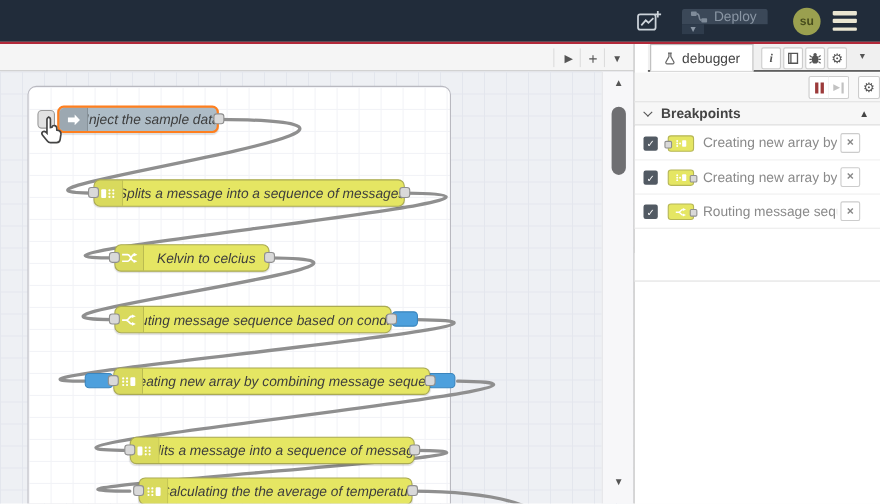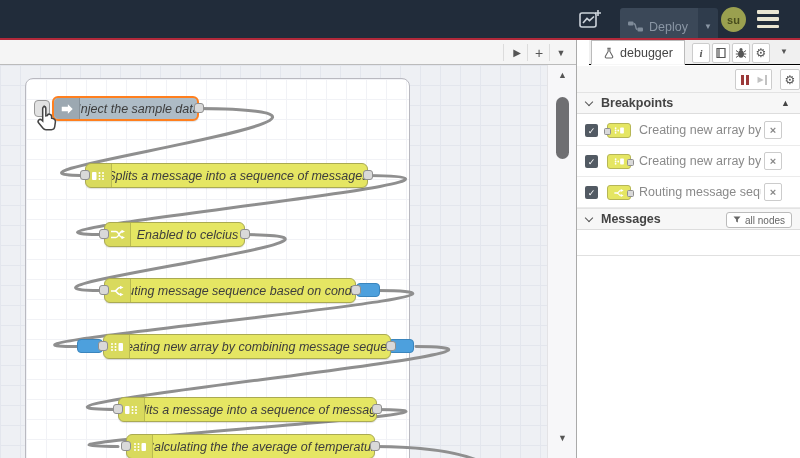--- a/index.html
+++ b/index.html
@@ -4,21 +4,21 @@
 <style>
   * { box-sizing: border-box; margin: 0; padding: 0; }
   body { font-family: "Liberation Sans", sans-serif; background:#fff; }
   #app { position: relative; width: 800px; height: 458px; overflow: hidden; background:#fff; }
 
   
   #header { position:absolute; left:0; top:0; width:800px; height:38px; background:#212c3a; }
   #red-line { position:absolute; left:0; top:38px; width:800px; height:2px; background:#b2293a; }
   .hdr-iconbtn { position:absolute; top:8px; width:26px; height:23px; display:flex; align-items:center; justify-content:center; }
   #assistant-btn { left:577px; }
-  #deploy-btn { position:absolute; left:620px; top:8px; height:37px; display:flex; align-items:stretch; border-radius:3px; overflow:hidden; }
+  #deploy-btn { position:absolute; left:620px; top:8px; height:37px; display:flex; align-items:stretch; border-radius:3px; overflow:hidden;flex-direction:column; }
   #deploy-main { display:flex; align-items:center; gap:6px; padding:0 10px 0 8px; background:#3b4858; }
   #deploy-label { font-size:12.5px; color:#8a96a4; }
   #deploy-caret { width:20px; display:flex; align-items:center; justify-content:center; background:#2f3c4c; color:#8a96a4; font-size:8px; }
   #avatar { position:absolute; left:721px; top:7px; width:25px; height:25px; border-radius:50%; background:#9aa04f; display:flex; align-items:center; justify-content:center; font-size:11px; font-weight:bold; color:#484d1d; }
   #hamburger { position:absolute; left:757px; top:10px; width:22px; height:18px; display:flex; flex-direction:column; justify-content:space-between; cursor:pointer; }
   #hamburger span { display:block; height:3.5px; border-radius:1px; background:#eae6d2; }
 
   
   #ws-tabbar { position:absolute; left:0; top:40px; width:576px; height:25px; background:#f5f5f5; border-bottom:1px solid #bbb; }
   .ws-tb-btn { position:absolute; top:3px; width:20px; height:19px; display:flex; align-items:center; justify-content:center; color:#555; }
@@ -182,21 +182,21 @@
       <div class="nlabel">Splits a message into a sequence of messages.</div>
     </div>
 
     <div class="node" style="left:104px; top:157px; width:141px;">
       <div class="icon-area">
         <svg width="15" height="13" viewBox="0 0 15 13">
             <path d="M1 3.5h5c3 0 3 6 6 6M1 9.5h5c3 0 3-6 6-6" stroke="#fff" stroke-width="1.5" fill="none"></path>
             <path d="M11.5 1.8L15 3.5l-3.5 1.7zM11.5 7.8L15 9.5l-3.5 1.7z" fill="#fff"></path>
           </svg>
       </div>
-      <div class="nlabel">Enabled to celcius</div>
+      <div class="nlabel">Kelvin to celcius</div>
     </div>
 
     <div class="node" style="left:104px; top:213px; width:252px;">
       <div class="icon-area">
         <svg width="15" height="14" viewBox="0 0 15 14">
             <path d="M1 7h3.5M4.5 7C7.5 7 7 3.5 10 3.5M4.5 7C7.5 7 7 10.5 10 10.5" stroke="#fff" stroke-width="1.6" fill="none"></path>
             <path d="M10 1.8l3.5 1.7-3.5 1.7zM10 8.8l3.5 1.7-3.5 1.7z" fill="#fff"></path>
           </svg>
       </div>
       <div class="nlabel">Routing message sequence based on condition</div>
@@ -383,26 +383,16 @@
             <path d="M10 1.5l4 2-4 2zM10 8.5l4 2-4 2z" fill="#fff"></path>
           </svg>
         <span class="mini-port out"></span>
       </span>
       <span class="bp-label">Routing message sequence based on condition</span>
       <span class="bp-close">
           <span>×</span>
         </span>
     </div>
 
-    <div class="section-header" style="top:168px;">
-      <span class="chev"></span>
-      <span class="section-title">Messages</span>
-      <span id="filter-btn">
-        <svg width="8" height="8" viewBox="0 0 8 8">
-            <path d="M.5.5h7L4.9 3.6v3L3.1 5.5V3.6z" fill="#666"></path>
-          </svg>
-        <span>all nodes</span>
-      </span>
-    </div>
     <div id="messages-empty"></div>
   </div>
 
 </div>
 
 </body></html>

